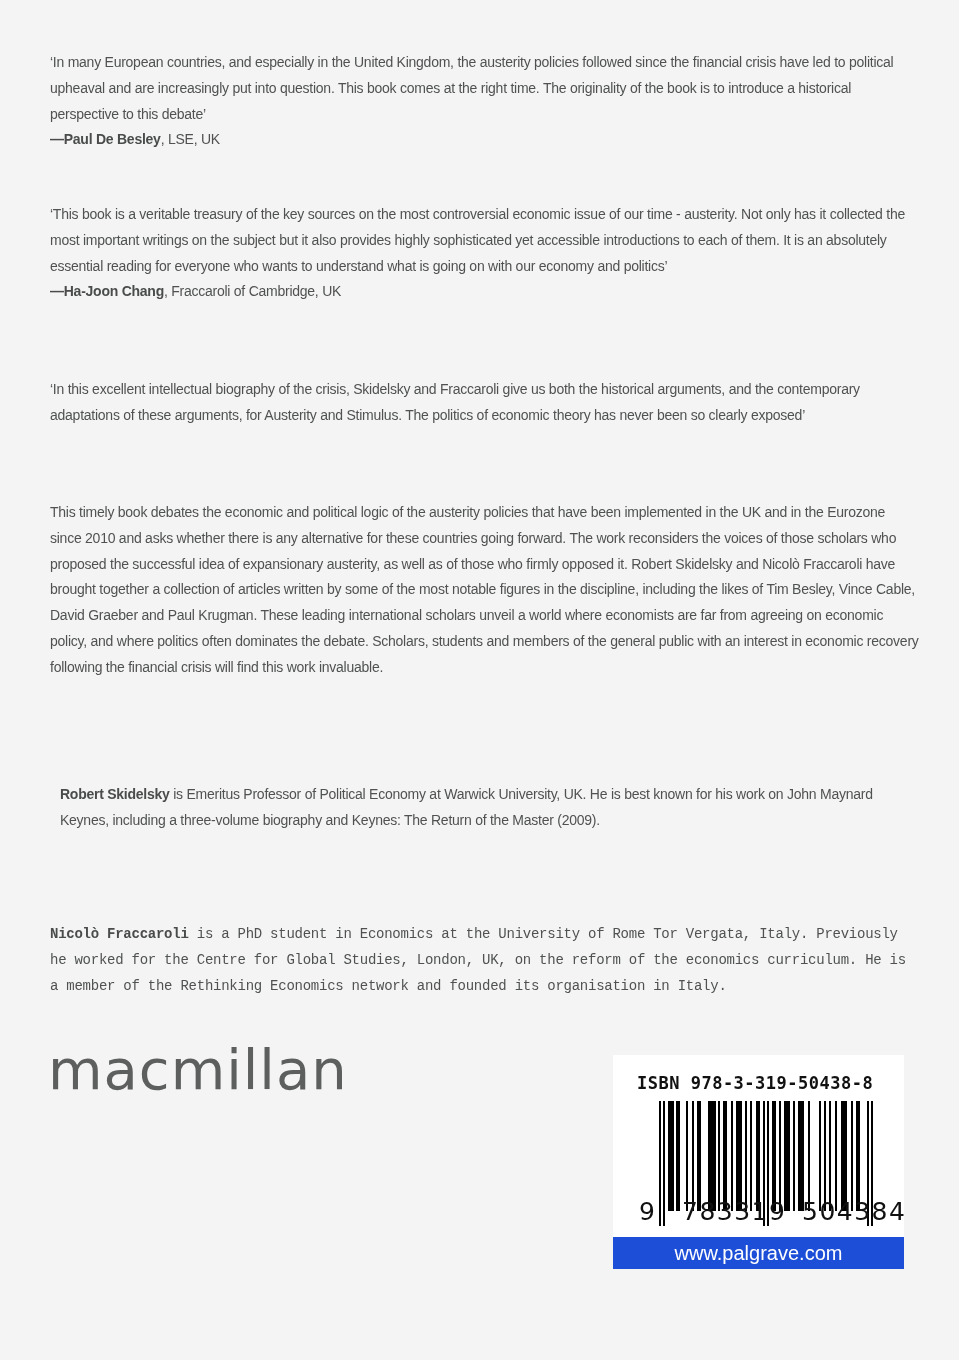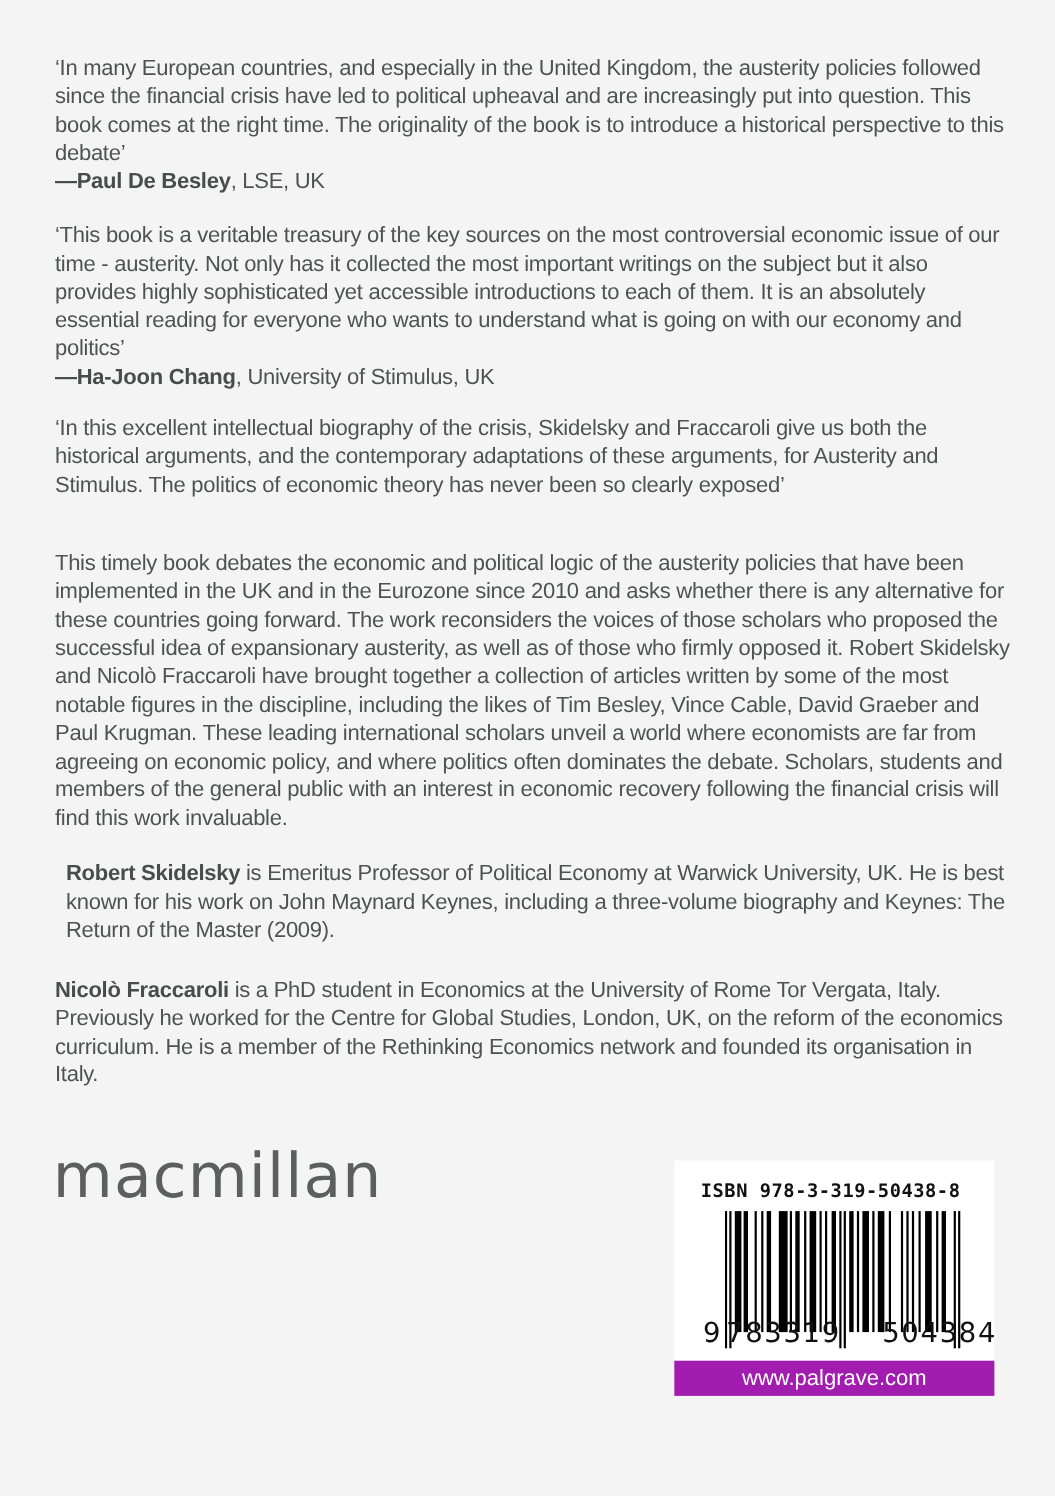--- a/index.html
+++ b/index.html
@@ -10,32 +10,32 @@
       overflow: hidden;
       font-family: "Liberation Sans", sans-serif;
       color: #505252;
     }
     .content {
       position: absolute;
       left: 50px; top: 50px;
       width: 870px;
     }
     .block {
-      font-size: 20px;
+      font-size: 14px;
       line-height: 25.8px;
       letter-spacing: -0.25px;
       margin: 0;
     }
     .block b { font-weight: bold; color: #4a4c4c; }
     .q1 { position: absolute; top: 0; }
     .q2 { position: absolute; top: 152px; }
     .q3 { position: absolute; top: 327px; }
     .desc { position: absolute; top: 450px; }
     .bio1 { position: absolute; top: 732px; margin-left: 10px; }
-    .bio2 { position: absolute; top: 838px; }
+    .bio2 { position: absolute; top: 872px; font-family: Liberation Mono, monospace; }
     .attr { display: block; }
 
     .logo {
       position: absolute;
       left: 48px; top: 1040px;
       color: #5d5e5e;
       font-family: "DejaVu Sans", sans-serif;
       font-weight: normal;
       line-height: 1;
     }
@@ -67,39 +67,39 @@
       left: 26px; top: 142px;
       font-family: "DejaVu Sans", sans-serif;
       font-size: 25px;
       color: #111;
     }
     .digits span { position: absolute; white-space: nowrap; letter-spacing: 1.5px; }
     .url-bar {
       position: absolute;
       left: 0; bottom: 0;
       width: 291px; height: 32px;
-      background: #a21caf;
+      background: #1d4ed8;
       text-align: center;
       color: #ffffff;
       font-size: 20px;
       line-height: 32px;
     }
   </style>
 </head>
 <body>
 
 <div class="content">
   <p class="block q1">
     <span>‘In many European countries, and especially in the United Kingdom, the austerity policies followed since the financial crisis have led to political upheaval and are increasingly put into question. This book comes at the right time. The originality of the book is to introduce a historical perspective to this debate’</span>
     <span class="attr"><b>—Paul De Besley</b><span>, LSE, UK</span></span>
   </p>
 
   <p class="block q2">
     <span>‘This book is a veritable treasury of the key sources on the most controversial economic issue of our time - austerity. Not only has it collected the most important writings on the subject but it also provides highly sophisticated yet accessible introductions to each of them. It is an absolutely essential reading for everyone who wants to understand what is going on with our economy and politics’</span>
-    <span class="attr"><b>—Ha-Joon Chang</b><span>, University of Stimulus, UK</span></span>
+    <span class="attr"><b>—Ha-Joon Chang</b><span>, Fraccaroli of Cambridge, UK</span></span>
   </p>
 
   <p class="block q3">
     <span>‘In this excellent intellectual biography of the crisis, Skidelsky and Fraccaroli give us both the historical arguments, and the contemporary adaptations of these arguments, for Austerity and Stimulus. The politics of economic theory has never been so clearly exposed’</span>
   </p>
 
   <p class="block desc">This timely book debates the economic and political logic of the austerity policies that have been implemented in the UK and in the Eurozone since 2010 and asks whether there is any alternative for these countries going forward. The work reconsiders the voices of those scholars who proposed the successful idea of expansionary austerity, as well as of those who firmly opposed it. Robert Skidelsky and Nicolò Fraccaroli have brought together a collection of articles written by some of the most notable figures in the discipline, including the likes of Tim Besley, Vince Cable, David Graeber and Paul Krugman. These leading international scholars unveil a world where economists are far from agreeing on economic policy, and where politics often dominates the debate. Scholars, students and members of the general public with an interest in economic recovery following the financial crisis will find this work invaluable.</p>
 
   <p class="block bio1"><b>Robert Skidelsky</b><span> is Emeritus Professor of Political Economy at Warwick University, UK. He is best known for his work on John Maynard Keynes, including a three-volume biography and Keynes: The Return of the Master (2009).</span></p>
 
@@ -143,17 +143,17 @@
         <rect x="176" y="0" width="2" height="110"></rect>
       <rect x="182" y="0" width="6" height="110"></rect>
         <rect x="192" y="0" width="2" height="110"></rect>
       <rect x="197" y="0" width="4" height="110"></rect>
       <rect x="208" y="0" width="2" height="125"></rect>
         <rect x="212" y="0" width="2" height="125"></rect>
     </g>
   </svg>
   <div class="digits">
     <span style="left:0;">9</span>
-    <span style="left:21px;">783319</span>
+    <span style="left:43px;">783319</span>
     <span style="left:131px;padding-left:32px;">504384</span>
   </div>
   <div class="url-bar">www.palgrave.com</div>
 </div>
 
 </body></html>

